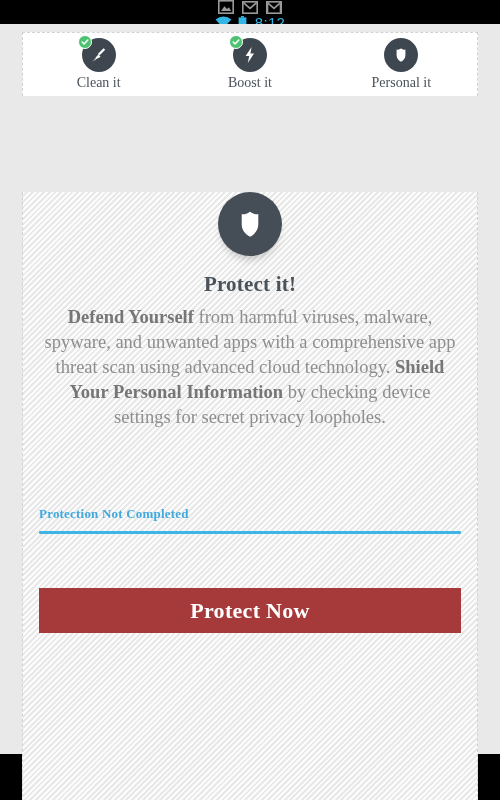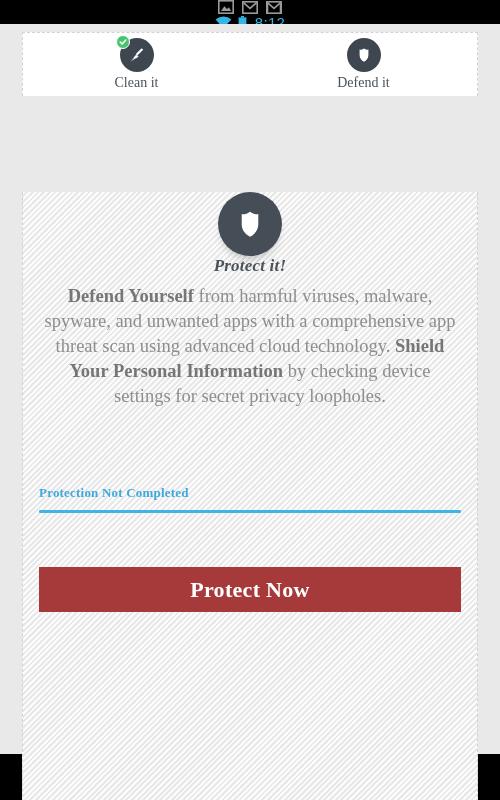--- a/index.html
+++ b/index.html
@@ -135,26 +135,26 @@
     height: 64px;
     border-radius: 50%;
     background: #454e57;
     display: flex;
     align-items: center;
     justify-content: center;
     box-shadow: 0 7px 9px -4px rgba(0,0,0,0.22);
   }
 
   .hero-title {
+    margin-top: 16px;
     font-family: "Liberation Serif", serif;
     font-weight: bold;
-    font-size: 17px;
+    font-size: 21px;
     color: #4a525a;
     letter-spacing: 0.2px;
-    font-style: italic;
   }
 
   .hero-desc {
     margin: 8px auto 12px auto;
     width: 412px;
     font-family: "Liberation Serif", serif;
     font-size: 18.5px;
     line-height: 25px;
     color: #8e8e8e;
   }
@@ -276,30 +276,45 @@
         </div>
         <div class="tab-badge">
           <svg width="8" height="8" viewBox="0 0 8 8">
             <path d="M1.2 4 L3.1 6 L6.8 2" fill="none" stroke="#ffffff" stroke-width="1.5" stroke-linecap="round" stroke-linejoin="round"></path>
           </svg>
         </div>
       </div>
       <div class="tab-label">Clean it</div>
     </div>
 
+    <div class="tab">
+      <div class="tab-icon-wrap">
+        <div class="tab-circle">
+          <svg width="20" height="20" viewBox="0 0 20 20">
+            <path d="M11.6 2 L5.6 11 L9.2 11 L7.8 18 L14 8.6 L10.4 8.6 Z" fill="#ffffff"></path>
+          </svg>
+        </div>
+        <div class="tab-badge">
+          <svg width="8" height="8" viewBox="0 0 8 8">
+            <path d="M1.2 4 L3.1 6 L6.8 2" fill="none" stroke="#ffffff" stroke-width="1.5" stroke-linecap="round" stroke-linejoin="round"></path>
+          </svg>
+        </div>
+      </div>
+      <div class="tab-label">Boost it</div>
+    </div>
 
     <div class="tab">
       <div class="tab-icon-wrap">
         <div class="tab-circle">
           <svg width="20" height="20" viewBox="0 0 20 20">
             <path d="M10 3.4 C8.2 4.6 6.6 4.8 5.6 4.6 L5.6 10.2 C5.6 13.4 7.8 15.6 10 16.8 C12.2 15.6 14.4 13.4 14.4 10.2 L14.4 4.6 C13.4 4.8 11.8 4.6 10 3.4 Z" fill="#ffffff"></path>
           </svg>
         </div>
       </div>
-      <div class="tab-label">Defend it</div>
+      <div class="tab-label">Personal it</div>
     </div>
 
 
   </div>
 
   <div class="content">
 
     <div class="hero-icon-wrap">
       <div class="hero-circle">
         <svg width="36" height="36" viewBox="0 0 20 20">

